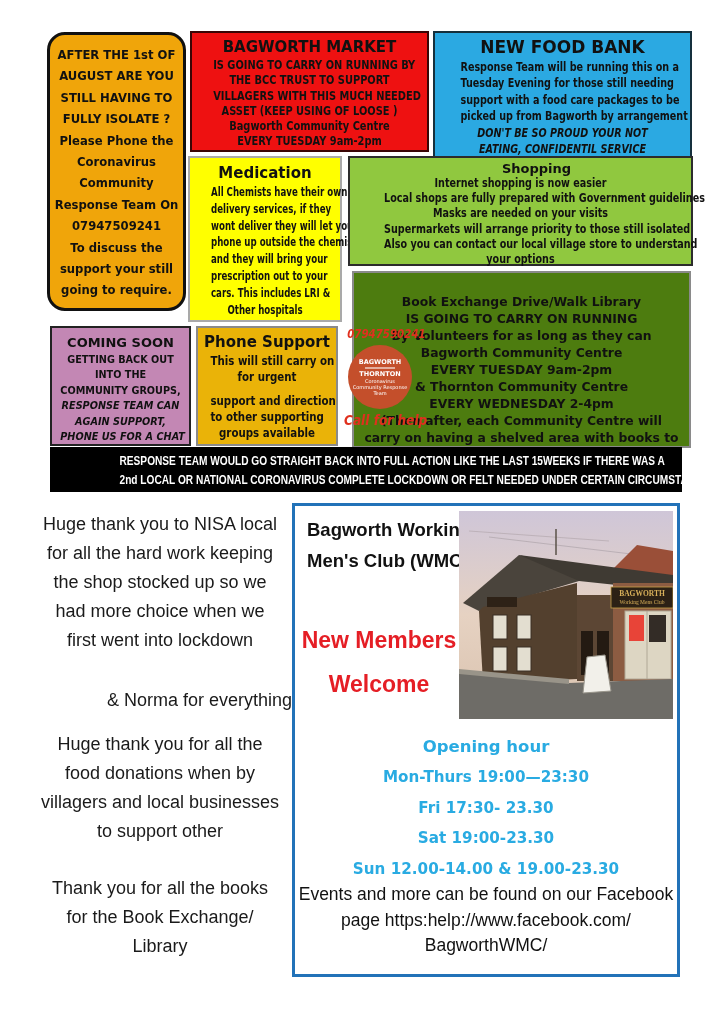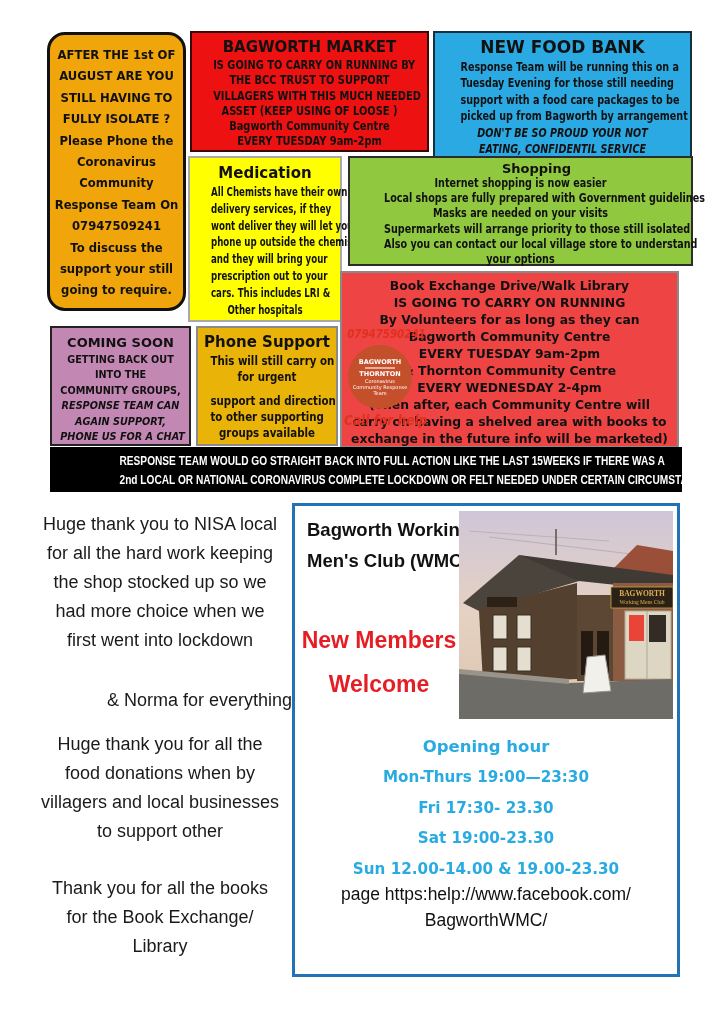--- a/index.html
+++ b/index.html
@@ -31,21 +31,21 @@
   .medication{left:188px;top:156px;width:154px;height:166px;background:#FFFF00;border:2px solid #a9a9a9;padding-top:5px;}
   .medication .title{font-size:15px;line-height:21px;text-align:center;}
   .medication .lines{font-size:12px;line-height:16.8px;transform:scaleX(.72);transform-origin:50% 0;}
 
   
   .shopping{left:348px;top:156px;width:345px;height:110px;background:#90C83F;border:2px solid #2c2c2c;padding-top:3px;}
   .shopping .title{font-size:13px;line-height:15px;text-align:center;margin-left:32px;}
   .shopping .lines{font-size:12px;line-height:15.2px;transform:scaleX(.8);transform-origin:50% 0;}
 
   
-  .bookex{left:340px;top:271px;width:339px;height:177px;background:#ef4444;border:2px solid #8a8a8a;padding-top:4px;}
+  .bookex{left:352px;top:271px;width:339px;height:177px;background:#4d7c0f;border:2px solid #8a8a8a;padding-top:20px;}
   .bookex .lines{font-size:13px;line-height:17px;transform:scaleX(.95);transform-origin:50% 0;}
 
   
   .coming{left:50px;top:326px;width:141px;height:120px;background:#C387B4;border:2.5px solid #222;padding-top:5px;}
   .coming .title{font-size:13px;line-height:19px;text-align:center;}
   .coming .lines{font-size:11px;line-height:15.4px;transform:scaleX(.88);transform-origin:50% 0;}
   .coming .lines div:nth-child(n+4){font-style:italic;}
 
   
   .phonesup{left:196px;top:326px;width:142px;height:120px;background:#eab308;border:2px solid #8a8a8a;padding-top:4px;}
@@ -303,19 +303,20 @@
       <div class="lines">
           <div>Mon-Thurs 19:00—23:30</div>
           <div>Fri 17:30- 23.30</div>
           <div>Sat 19:00-23.30</div>
           <div>Sun 12.00-14.00 &amp; 19.00-23.30</div>
         </div>
     </div>
 
     <div class="wmc-events">
       <div class="lines">
+          <div>Events and more can be found on our Facebook</div>
           <div>page https:help://www.facebook.com/</div>
           <div>BagworthWMC/</div>
         </div>
     </div>
   </section>
 
 </div>
 
 </body></html>

